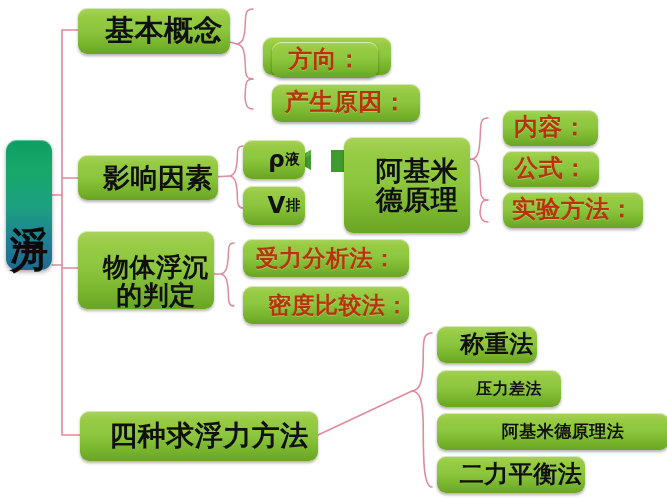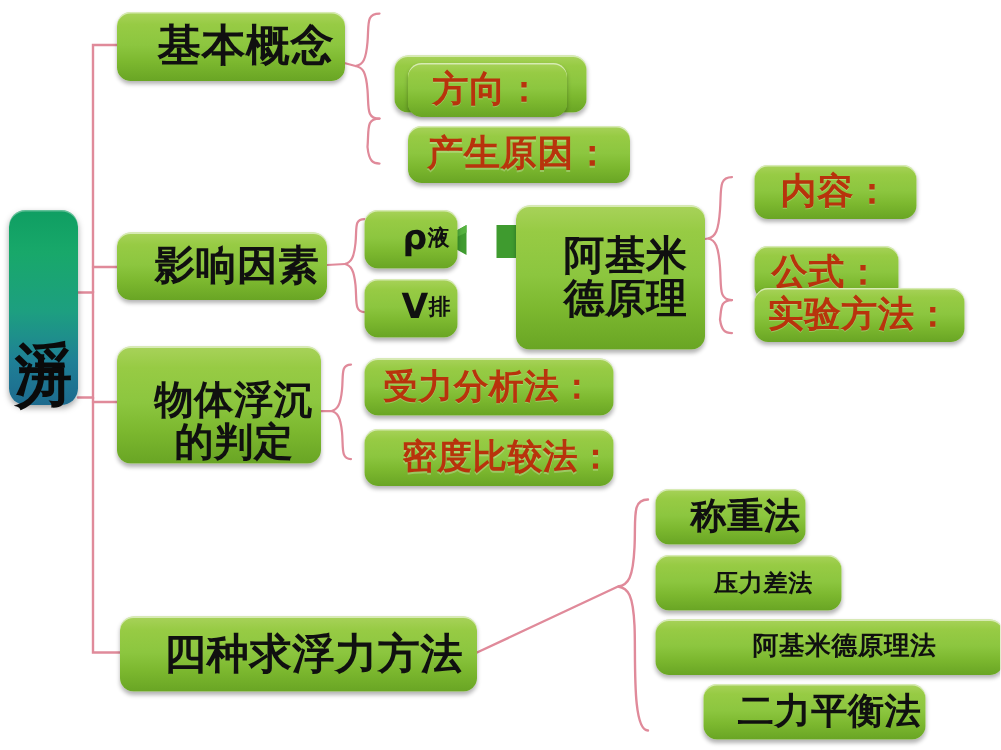--- a/index.html
+++ b/index.html
@@ -170,25 +170,25 @@
   <div class="node black" style="left:243px; top:186px; width:62px; height:39px; font-size:23px;">
     <span>V</span>
       <span class="sub">排</span>
   </div>
 
   <div class="node black" style="left:344px; top:137px; width:126px; height:96px; font-size:27px;">
     <span class="label">阿基米
 德原理</span>
   </div>
 
-  <div class="node red" style="left:503px; top:110px; width:108px; height:36px; font-size:24px;">
+  <div class="node red" style="left:503px; top:110px; width:95px; height:36px; font-size:24px;">
     <span class="label">内容：</span>
   </div>
 
-  <div class="node red" style="left:503px; top:164px; width:96px; height:36px; font-size:24px;">
+  <div class="node red" style="left:503px; top:151px; width:96px; height:36px; font-size:24px;">
     <span class="label">公式：</span>
   </div>
 
   <div class="node red" style="left:503px; top:192px; width:140px; height:36px; font-size:24px;">
     <span class="label">实验方法：</span>
   </div>
 
   <div class="node black" style="left:78px; top:231px; width:136px; height:78px; font-size:26px;align-items:flex-end;">
     <span class="label">物体浮沉
 的判定</span>
@@ -211,17 +211,17 @@
   </div>
 
   <div class="node black" style="left:437px; top:370px; width:124px; height:37px; font-size:16px;">
     <span class="label">压力差法</span>
   </div>
 
   <div class="node black" style="left:437px; top:413px; width:232px; height:37px; font-size:17px;">
     <span class="label">阿基米德原理法</span>
   </div>
 
-  <div class="node black" style="left:437px; top:456px; width:148px; height:37px; font-size:24px;margin-left:32px;">
+  <div class="node black" style="left:437px; top:456px; width:148px; height:37px; font-size:24px;">
     <span class="label">二力平衡法</span>
   </div>
 
 </div>
 
 </body></html>

